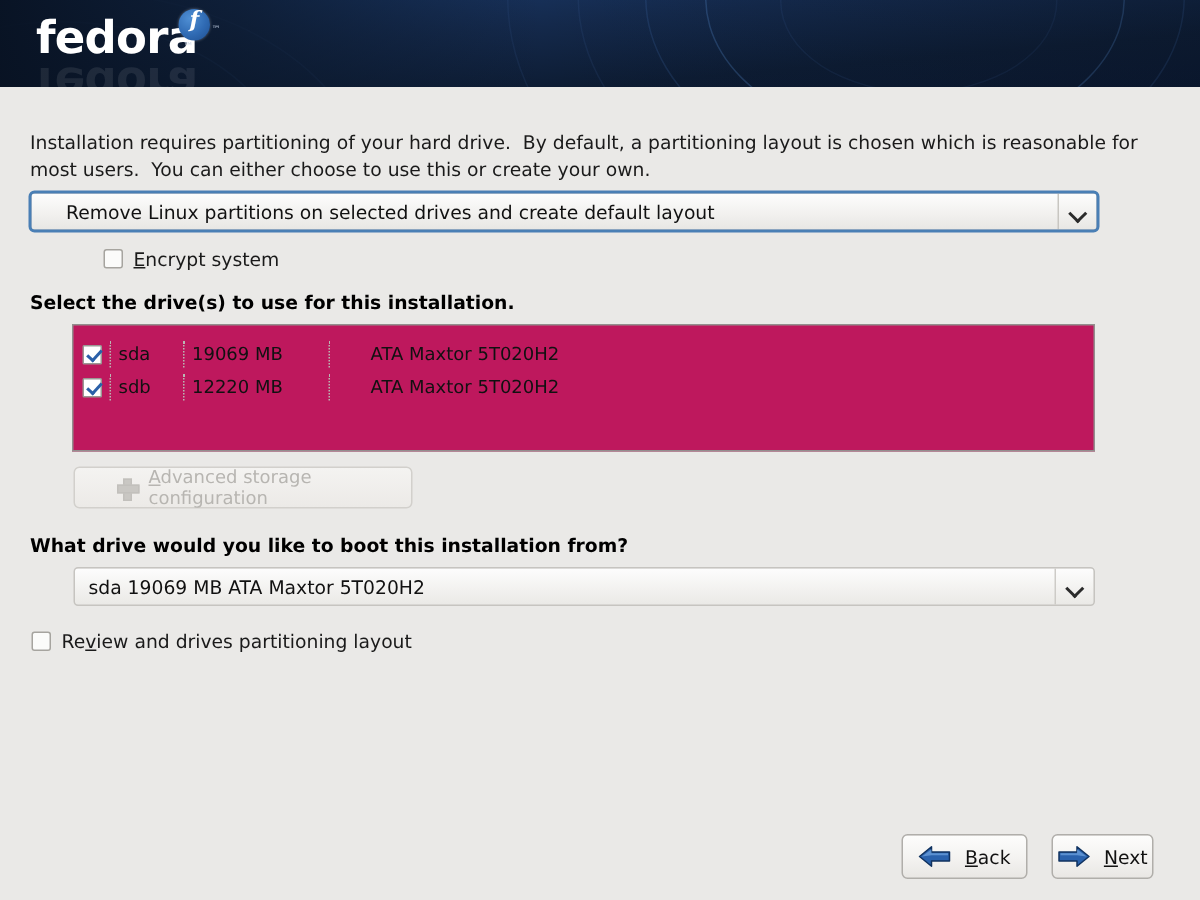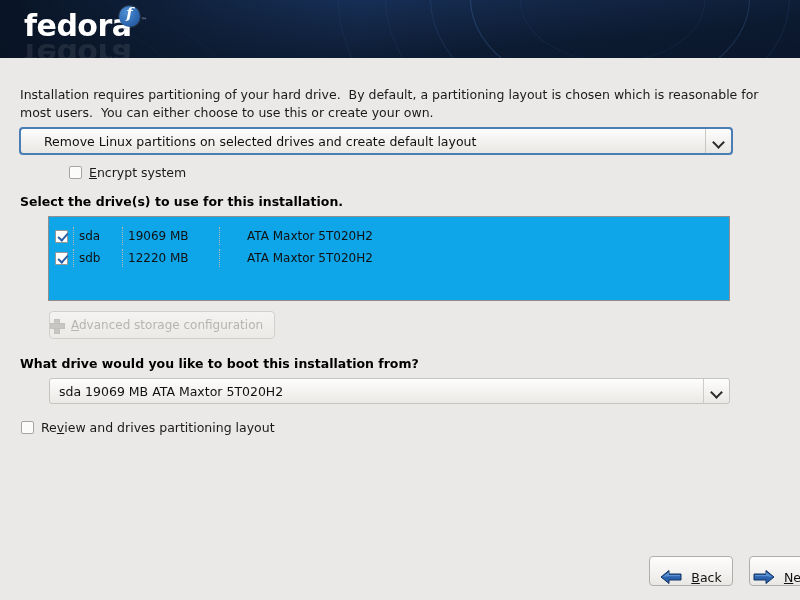--- a/index.html
+++ b/index.html
@@ -170,21 +170,21 @@
     color: #000;
   }
   #drives-label { left: 20px; top: 136px; }
   #boot-label   { left: 20px; top: 298px; }
 
   
   #drive-list {
     position: absolute;
     left: 48px; top: 158px;
     width: 682px; height: 85px;
-    background: #0ea5e9;
+    background: #be185d;
     border: 1px solid #938e8e;
   }
   .drive-row {
     display: flex; align-items: center;
     height: 22px;
     padding-left: 6px;
   }
   .dcb {
     width: 13px; height: 13px;
     background: #ffffff;
@@ -214,21 +214,21 @@
 
   
   #adv-btn {
     position: absolute;
     left: 49px; top: 253px;
     width: 226px; height: 28px;
     background: linear-gradient(180deg,#f4f3f1 0%,#eceae7 100%);
     border: 1px solid #d2d0cc;
     border-radius: 4px;
     display: flex; align-items: center;
-    padding-left: 0;
+    padding-left: 28px;
   }
   #adv-plus {
     width: 13px; height: 13px;
     position: relative;
     margin-right: 8px;
     flex: none;
   }
   #adv-plus::before, #adv-plus::after {
     content: "";
     position: absolute;
@@ -259,23 +259,22 @@
   }
   #boot-combo .combo-arrow-cell { border-left: 1px solid #cdcbc7; }
 
   
   .navbtn {
     position: absolute;
     height: 30px;
     background: linear-gradient(180deg,#fdfdfc 0%,#f4f3f1 52%,#e9e7e4 100%);
     border: 1px solid #b0aeaa;
     border-radius: 4px;
-    display: flex; align-items: flex-end; justify-content: center;
+    display: flex; align-items: center; justify-content: center;
     gap: 9px;
-    margin-left: 48px;
   }
   #back-btn { left: 601px; top: 498px; width: 84px; }
   #next-btn { left: 701px; top: 498px; width: 68px; }
   .navbtn-label { font-size: 12.5px; color: #111; }
   .navbtn-label .mn { text-decoration: underline; }
   .arrow-svg { display: block; }
 </style>
 </head>
 <body>
 

